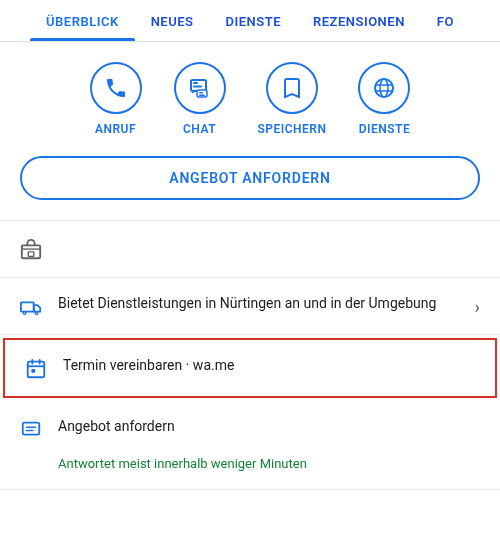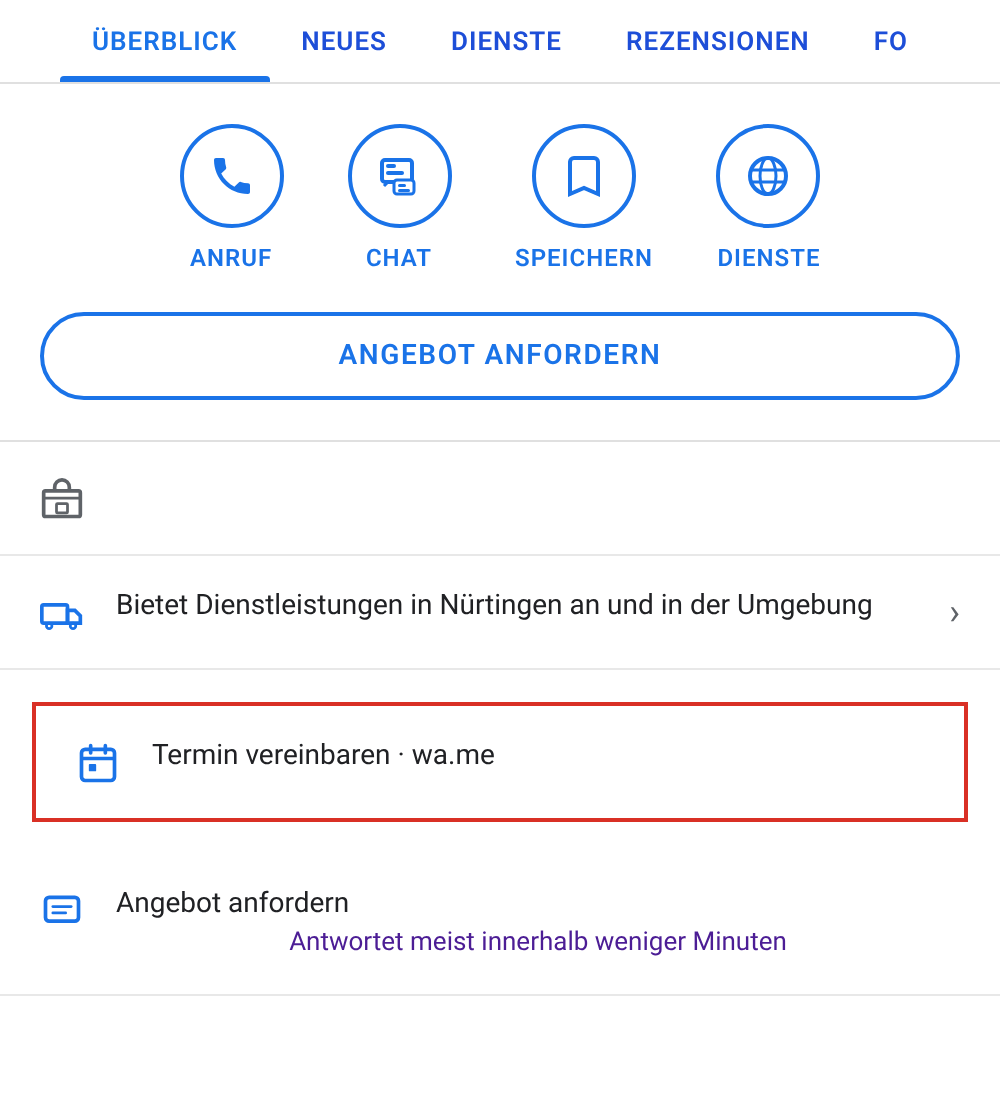--- a/index.html
+++ b/index.html
@@ -120,24 +120,23 @@
     .list-item-text {
       flex: 1;
     }
     .list-item-title {
       font-size: 14px;
       color: #202124;
       line-height: 1.4;
     }
     .list-item-subtitle {
       font-size: 13px;
-      color: #4c1d95;
-      margin-top: 0;
+      color: #15803d;
+      margin-top: 18px;
       line-height: 1.4;
-      text-align: center;
     }
     .list-item-arrow {
       color: #5f6368;
       font-size: 18px;
       margin-top: 2px;
       flex-shrink: 0;
     }
 
     
     svg {
@@ -229,21 +228,21 @@
       <circle cx="5" cy="18.5" r="1.5" stroke="#1a73e8" stroke-width="1.5" fill="none"></circle>
       <circle cx="18" cy="18.5" r="1.5" stroke="#1a73e8" stroke-width="1.5" fill="none"></circle>
     </svg>
   </div>
   <div class="list-item-text">
     <div class="list-item-title">Bietet Dienstleistungen in Nürtingen an und in der Umgebung</div>
   </div>
   <div class="list-item-arrow">›</div>
 </div>
 
-<div class="list-item highlighted" style="border: 2px solid #d93025; margin: 16px;">
+<div class="list-item highlighted" style="border: 2px solid #d93025; margin: 3px;">
   <div class="list-item-icon">
     <svg width="22" height="22" viewBox="0 0 24 24" fill="none">
       <rect x="3" y="4" width="18" height="17" rx="2" stroke="#1a73e8" stroke-width="2" fill="none"></rect>
       <line x1="3" y1="9" x2="21" y2="9" stroke="#1a73e8" stroke-width="2"></line>
       <line x1="8" y1="2" x2="8" y2="6" stroke="#1a73e8" stroke-width="2" stroke-linecap="round"></line>
       <line x1="16" y1="2" x2="16" y2="6" stroke="#1a73e8" stroke-width="2" stroke-linecap="round"></line>
       <rect x="7" y="12" width="4" height="4" rx="0.5" fill="#1a73e8"></rect>
     </svg>
   </div>
   <div class="list-item-text">

